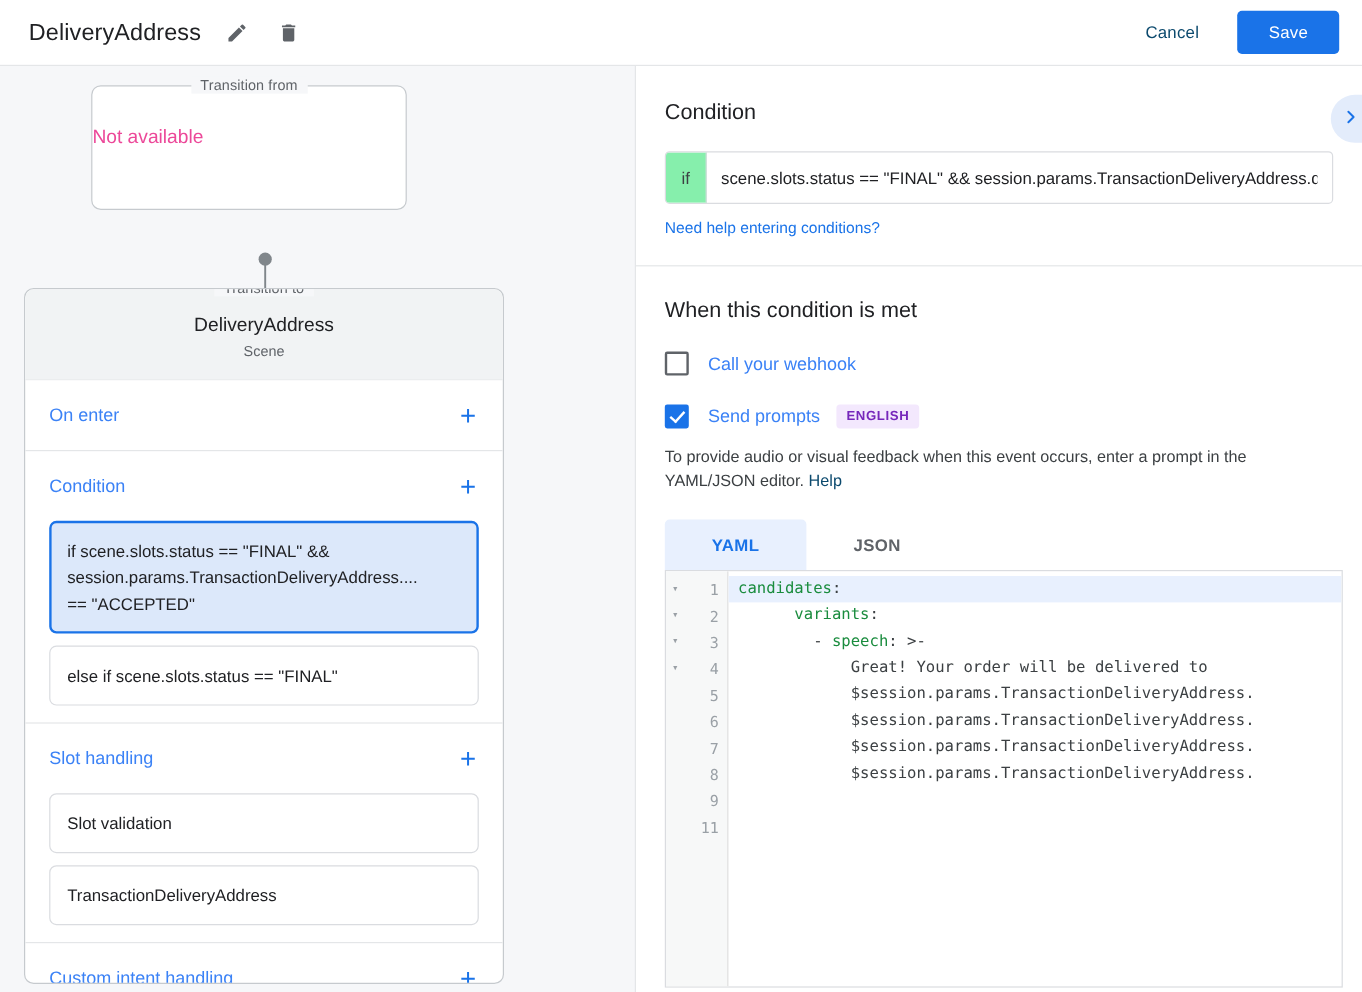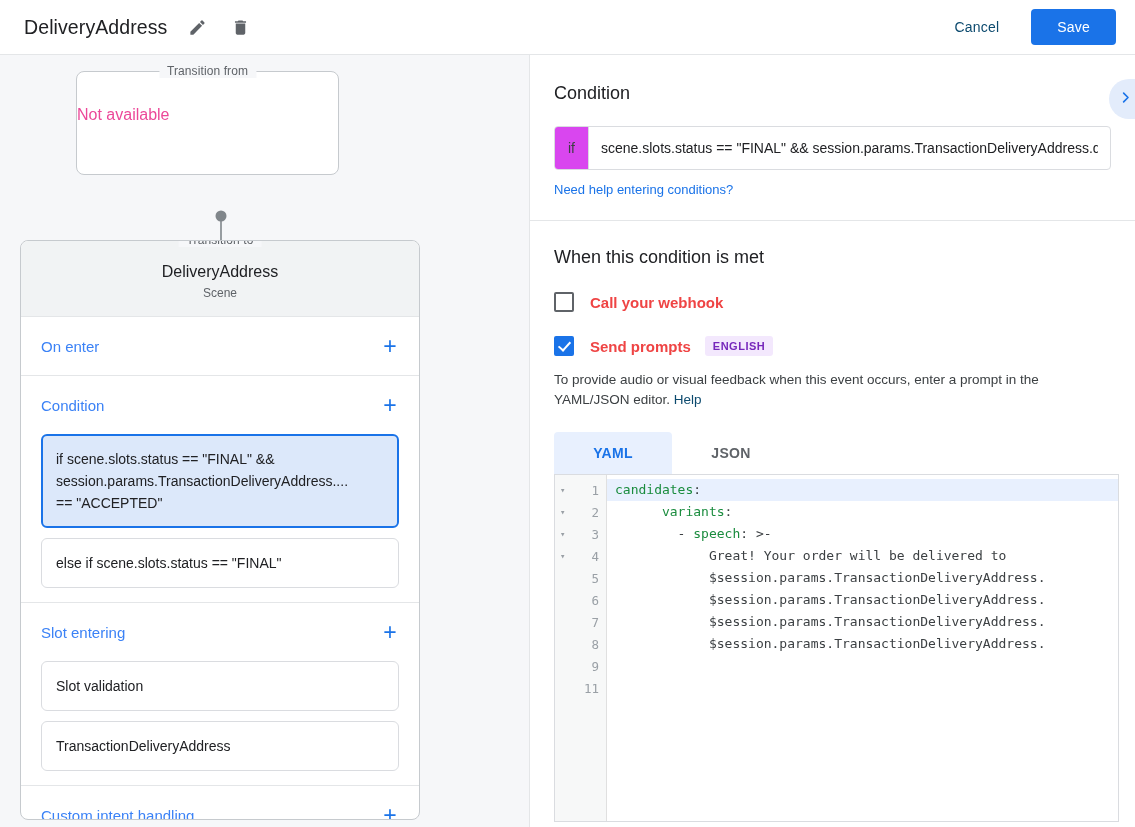--- a/index.html
+++ b/index.html
@@ -207,21 +207,21 @@
     display: flex;
     border: 1px solid #dadce0;
     border-radius: 4px;
     margin-top: 22px;
     height: 44px;
     overflow: hidden;
     background: #fff;
   }
   .cond-if {
     width: 34px;
-    background: #d946ef;
+    background: #86efac;
     border-right: 1px solid #dadce0;
     display: flex; align-items: center; justify-content: center;
     font-size: 14px;
     color: #3c4043;
   }
   .cond-input {
     flex: 1;
     border: none;
     outline: none;
     font-size: 14px;
@@ -260,22 +260,22 @@
     position: absolute;
     left: 5px; top: 1px;
     width: 5px; height: 10px;
     border: solid #fff;
     border-width: 0 2px 2px 0;
     transform: rotate(42deg);
   }
   .cblabel {
     margin-left: 16px;
     font-size: 15px;
-    color: #ef4444;
-    font-weight: 700;
+    color: #3b82f6;
+    font-weight: 400;
   }
   .lang-badge {
     margin-left: 14px;
     background: #f3e8fd;
     color: #7627bb;
     font-size: 11px;
     font-weight: 700;
     letter-spacing: .5px;
     padding: 4px 8px;
     border-radius: 3px;
@@ -434,21 +434,21 @@
                 <div class="cond-line">session.params.TransactionDeliveryAddress....</div>
                 <div class="cond-line">== "ACCEPTED"</div>
               </div>
               <div class="item-card">
                 <div class="cond-line">else if scene.slots.status == "FINAL"</div>
               </div>
             </div>
           </div>
           <div class="section">
             <div class="section-head">
-              <div class="section-title">Slot entering</div>
+              <div class="section-title">Slot handling</div>
               <button class="plus-btn">+</button>
             </div>
             <div class="section-body">
               <div class="item-card">
                 <div class="cond-line">Slot validation</div>
               </div>
               <div class="item-card">
                 <div class="cond-line">TransactionDeliveryAddress</div>
               </div>
             </div>

